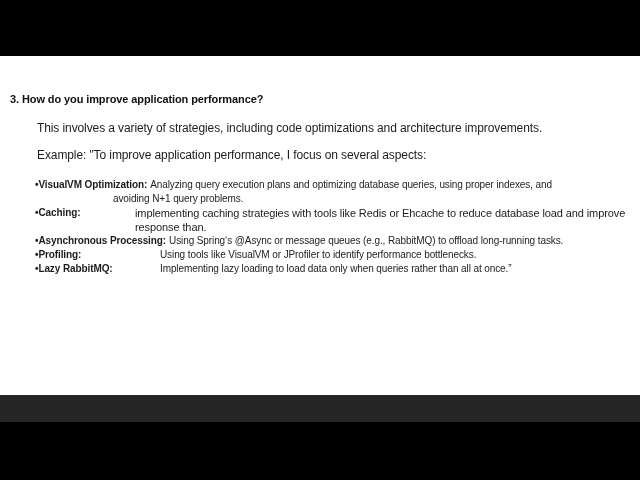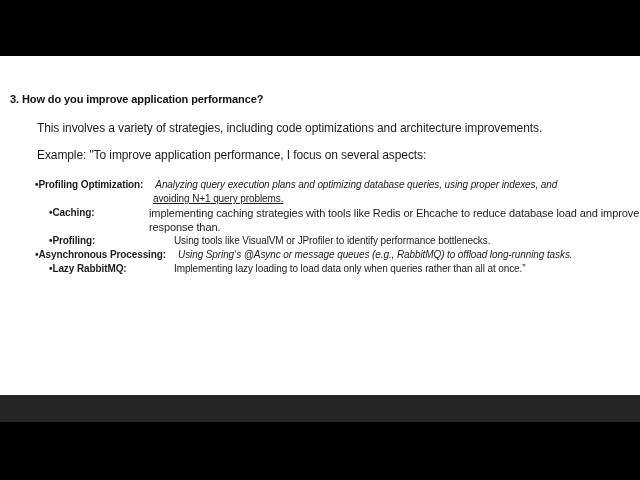--- a/index.html
+++ b/index.html
@@ -59,29 +59,28 @@
   .bullets {
     position: absolute;
     left: 35px;
     top: 122px;
     width: 600px;
     font-size: 10px;
     line-height: 14px;
     letter-spacing: -0.1px;
   }
   .bullet-row { white-space: nowrap; }
-  .bullet-row.flex { display: flex; margin-left: 14px; }
+  .bullet-row.flex { display: flex; }
   .b-label { font-weight: bold; }
   .b-label.col100 { flex: 0 0 100px; }
   .b-label.col125 { flex: 0 0 125px; }
-  .b-inline { margin-left: 12px; font-style: italic; }
+  .b-inline { margin-left: 3px; }
   .b-wrap2 {
     display: block;
-    margin-left: 118px;
-    text-decoration: underline;
+    margin-left: 78px;
   }
   .b-col { flex: 1; }
   .b-col .b-line { display: block; white-space: nowrap; }
   .b-col.small { font-size: 11px; line-height: 14px; }
 </style>
 </head>
 <body>
 
 <div class="frame">
 
@@ -89,38 +88,38 @@
 
     <div class="heading">3. How do you improve application performance?</div>
 
     <div class="para para-intro">This involves a variety of strategies, including code optimizations and architecture improvements.</div>
 
     <div class="para para-example">Example: "To improve application performance, I focus on several aspects:</div>
 
     <div class="bullets">
 
       <div class="bullet-row">
-        <span class="b-label">•Profiling Optimization:</span><span class="b-inline">Analyzing query execution plans and optimizing database queries, using proper indexes, and</span><span class="b-wrap2">avoiding N+1 query problems.</span>
+        <span class="b-label">•VisualVM Optimization:</span><span class="b-inline">Analyzing query execution plans and optimizing database queries, using proper indexes, and</span><span class="b-wrap2">avoiding N+1 query problems.</span>
       </div>
 
       <div class="bullet-row flex">
         <span class="b-label col100">•Caching:</span>
         <span class="b-col small">
           <span class="b-line">implementing caching strategies with tools like Redis or Ehcache to reduce database load and improve</span>
           <span class="b-line">response than.</span>
         </span>
       </div>
 
+      <div class="bullet-row">
+        <span class="b-label">•Asynchronous Processing:</span><span class="b-inline">Using Spring‘s @Async or message queues (e.g., RabbitMQ) to offload long-running tasks.</span>
+      </div>
+
       <div class="bullet-row flex">
         <span class="b-label col125">•Profiling:</span>
         <span class="b-col">Using tools like VisualVM or JProfiler to identify performance bottlenecks.</span>
-      </div>
-
-      <div class="bullet-row">
-        <span class="b-label">•Asynchronous Processing:</span><span class="b-inline">Using Spring‘s @Async or message queues (e.g., RabbitMQ) to offload long-running tasks.</span>
       </div>
 
       <div class="bullet-row flex">
         <span class="b-label col125">•Lazy RabbitMQ:</span>
         <span class="b-col">Implementing lazy loading to load data only when queries rather than all at once.”</span>
       </div>
 
     </div>
   </div>
 

